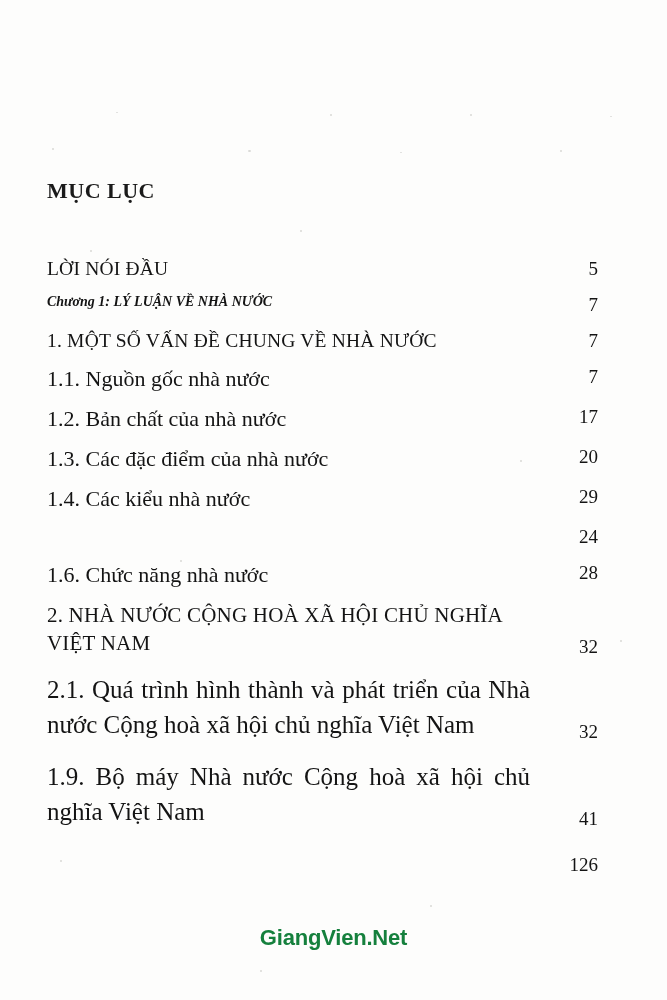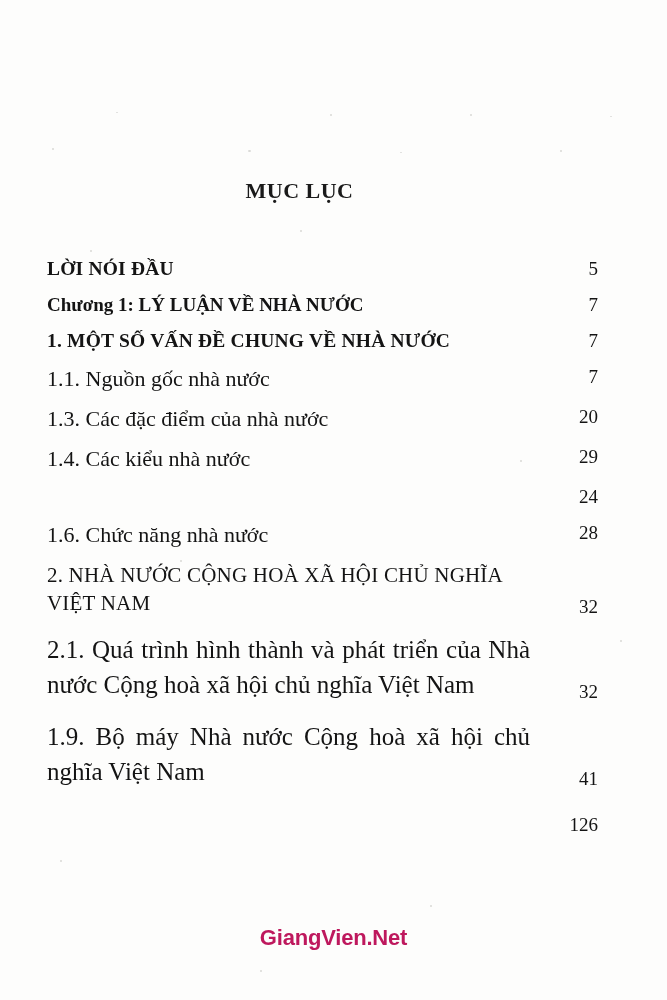--- a/index.html
+++ b/index.html
@@ -24,21 +24,20 @@
     border-radius: 50%;
     pointer-events: none;
   }
   .content {
     position: absolute;
     left: 47px;
     top: 178px;
     width: 551px;
   }
   .doc-title {
-    text-align: center;
     font-weight: bold;
     font-size: 22px;
     letter-spacing: 0.5px;
     color: #1a1a1a;
     margin: 0 0 54px 0;
     padding-right: 46px;
   }
   .toc-row {
     display: flex;
     align-items: flex-start;
@@ -51,31 +50,32 @@
   }
   .toc-page {
     flex: 1 1 auto;
     text-align: right;
     color: #141414;
     font-size: 19px;
     white-space: nowrap;
   }
   
   .lvl-major .toc-label {
-    font-weight: bold;
+    font-weight: normal;
     font-size: 19.5px;
     letter-spacing: 0.2px;
   }
   .lvl-major .toc-page {
     font-weight: normal;
   }
   
   .lvl-chapter .toc-label {
     font-weight: bold;
-    font-size: 19px;
+    font-size: 14px;
+    font-style: italic;
   }
   
   .lvl-sub .toc-label {
     font-weight: normal;
     font-size: 22px;
   }
   
   .lvl-wrap .toc-label {
     font-weight: normal;
     font-size: 25px;
@@ -158,20 +158,24 @@
     <div class="toc-row lvl-major">
       <span class="toc-label">1. MỘT SỐ VẤN ĐỀ CHUNG VỀ NHÀ NƯỚC</span>
       <span class="toc-page">7</span>
     </div>
 
     <div class="toc-row lvl-sub">
       <span class="toc-label">1.1. Nguồn gốc nhà nước</span>
       <span class="toc-page">7</span>
     </div>
 
+    <div class="toc-row lvl-sub">
+      <span class="toc-label">1.2. Bản chất của nhà nước</span>
+      <span class="toc-page">17</span>
+    </div>
 
     <div class="toc-row lvl-sub">
       <span class="toc-label">1.3. Các đặc điểm của nhà nước</span>
       <span class="toc-page">20</span>
     </div>
 
     <div class="toc-row lvl-sub">
       <span class="toc-label">1.4. Các kiểu nhà nước</span>
       <span class="toc-page">29</span>
     </div>
@@ -200,15 +204,15 @@
       <span class="toc-label">1.9. Bộ máy Nhà nước Cộng hoà xã hội chủ nghĩa Việt Nam</span>
       <span class="toc-page">41</span>
     </div>
 
     <div class="final-page-row">
       <span class="toc-page">126</span>
     </div>
 
   </div>
 
-  <div class="watermark" style="color: #be185d;">GiangVien.Net</div>
+  <div class="watermark" style="color: #15803d;">GiangVien.Net</div>
 
 </div>
 
 </body></html>

